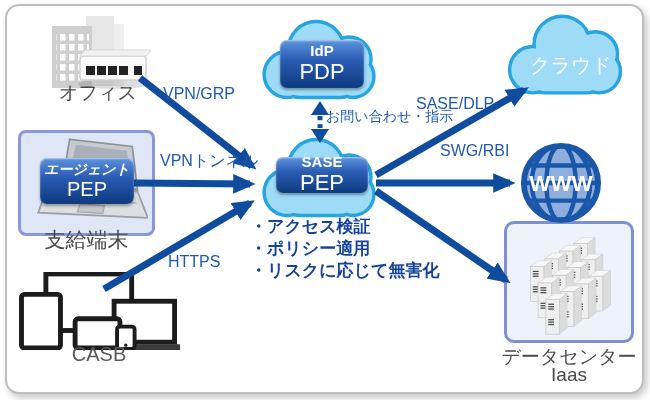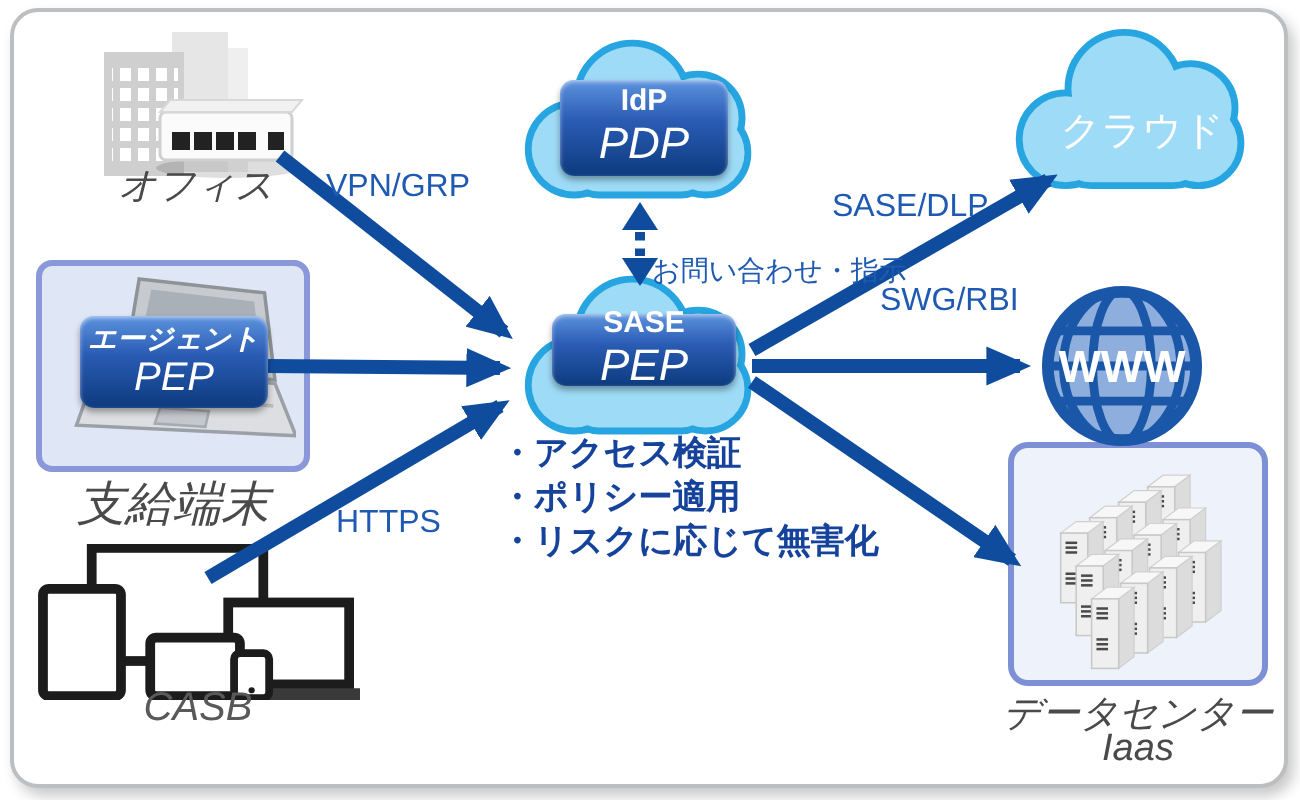--- a/index.html
+++ b/index.html
@@ -4,29 +4,29 @@
 <style>
   html,body{margin:0;padding:0;background:#fff;}
   .stage{position:relative;width:650px;height:400px;background:#ffffff;
          font-family:"Liberation Sans",sans-serif;overflow:hidden;}
   .frame{position:absolute;left:5px;top:4px;width:635px;height:386px;
          border:2px solid #bcbfc2;border-radius:14px;
          box-shadow:3px 4px 7px rgba(0,0,0,.22);background:#fff;}
   .abs{position:absolute;}
   svg{display:block;}
   .edge-label{position:absolute;color:#1f5ab2;font-size:16px;white-space:nowrap;z-index:8;}
-  .edge-label.small{font-size:14px;margin-top:19px;}
+  .edge-label.small{font-size:14px;}
   .node-label{position:absolute;color:#4a4a4a;font-size:19px;text-align:center;
-              white-space:nowrap;z-index:8;font-style:italic;}
+              white-space:nowrap;z-index:8;}
   .badge{position:absolute;border-radius:7px;z-index:7;color:#fff;text-align:center;
          display:flex;flex-direction:column;justify-content:center;line-height:1.12;
          background:linear-gradient(180deg,#5d93de 0%,#2a5cb4 42%,#0d3a7e 100%);
          box-shadow:inset 0 1px 2px rgba(255,255,255,.55),0 2px 3px rgba(0,0,0,.35);}
   .badge .t{font-weight:bold;font-size:15px;}
-  .badge .b{font-size:22px;font-style:italic;}
+  .badge .b{font-size:22px;}
   .badge.agent .t{font-size:14px;font-style:italic;}
   .badge.agent .b{font-size:20px;}
   .device-box{position:absolute;left:18px;top:130px;width:137px;height:106px;
               background:#dfe6f6;border:3px solid #8a97d8;border-radius:8px;
               box-sizing:border-box;z-index:3;}
   .dc-box{position:absolute;left:504px;top:221px;width:130px;height:122px;
           background:#eef2fb;border:3px solid #7d90d6;border-radius:10px;
           box-sizing:border-box;z-index:3;}
   .cloud-label{position:absolute;color:#ffffff;font-size:20px;text-align:center;z-index:8;}
   .fn-list{position:absolute;left:250px;top:216px;z-index:8;color:#15439c;
@@ -86,21 +86,21 @@
     <polygon points="57,10 116,17 121,56 49,47" fill="#a9b0b7"></polygon>
     <polygon points="26,54 128,64 140,94 14,88" fill="#dcdee1" stroke="#9aa0a6" stroke-width="2"></polygon>
     <line x1="36" y1="62" x2="124" y2="70" stroke="#b9bdc1" stroke-width="2"></line>
     <line x1="32" y1="68" x2="127" y2="77" stroke="#b9bdc1" stroke-width="2"></line>
     <polygon points="62,78 90,80 88,89 59,87" fill="#c4c8cc" stroke="#a7abaf" stroke-width="1.5"></polygon>
   </svg>
   <div class="badge agent" style="left:40px;top:158px;width:94px;height:46px">
     <div class="t">エージェント</div>
     <div class="b">PEP</div>
   </div>
-  <div class="node-label" style="left:18px;top:236px;width:137px;font-size:24px">支給端末</div>
+  <div class="node-label" style="left:18px;top:226px;width:137px;font-size:21px">支給端末</div>
 
   <svg class="abs node" style="left:18px;top:272px" width="162" height="78" viewBox="0 0 165 80">
     <rect x="28" y="2" width="88" height="58" fill="#fff" stroke="#1c1c1c" stroke-width="5"></rect>
     <rect x="58" y="62" width="30" height="8" fill="#b8b8b8"></rect>
     <rect x="98" y="30" width="62" height="42" fill="#fff" stroke="#1c1c1c" stroke-width="5"></rect>
     <polygon points="92,74 166,74 170,80 88,80" fill="#3a3a3a"></polygon>
     <rect x="3" y="23" width="40" height="55" rx="3" fill="#fff" stroke="#1c1c1c" stroke-width="5"></rect>
     <rect x="58" y="48" width="46" height="30" rx="3" fill="#fff" stroke="#1c1c1c" stroke-width="5"></rect>
     <rect x="101" y="56" width="18" height="23" rx="3" fill="#fff" stroke="#1c1c1c" stroke-width="4"></rect>
     <circle cx="110" cy="75" r="1.6" fill="#1c1c1c"></circle>
@@ -213,20 +213,21 @@
       <use href="#tw" x="61" y="10"></use>
         <use href="#tw" x="46" y="18"></use>
         <use href="#tw" x="31" y="26"></use>
         <use href="#tw" x="16" y="34"></use>
     </g>
   </svg>
   <div class="node-label" style="left:488px;top:344px;width:162px">データセンター</div>
   <div class="node-label" style="left:488px;top:364px;width:162px">Iaas</div>
 
   <div class="edge-label" style="left:163px;top:85px">VPN/GRP</div>
+  <div class="edge-label" style="left:160px;top:151px">VPNトンネル</div>
   <div class="edge-label" style="left:168px;top:253px">HTTPS</div>
   <div class="edge-label small" style="left:326px;top:108px">お問い合わせ・指示</div>
   <div class="edge-label" style="left:416px;top:95px">SASE/DLP</div>
   <div class="edge-label" style="left:440px;top:142px">SWG/RBI</div>
 
   <div class="fn-list">
     <div>・アクセス検証</div>
     <div>・ポリシー適用</div>
     <div>・リスクに応じて無害化</div>
   </div>

